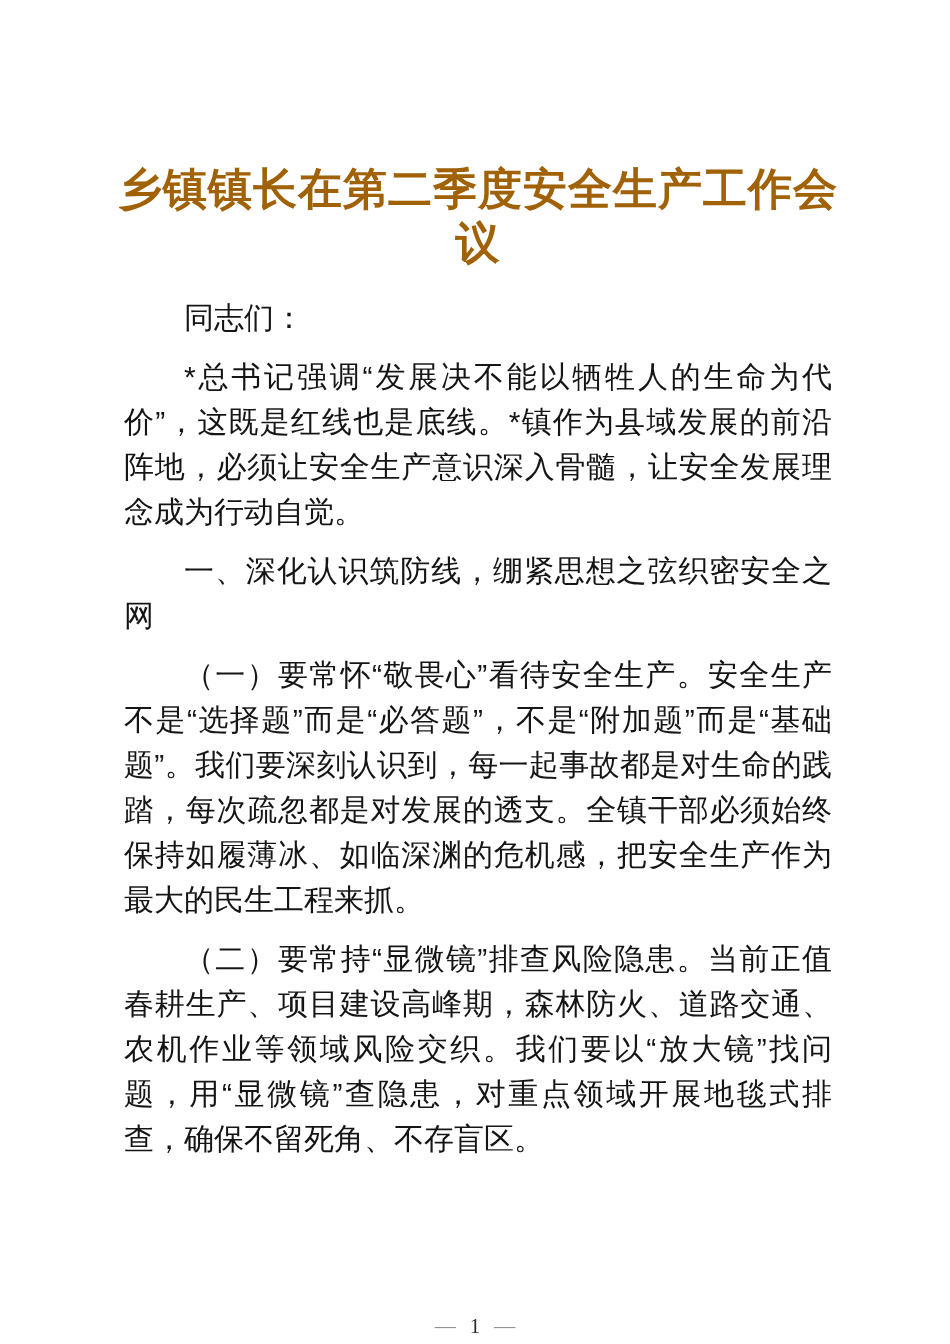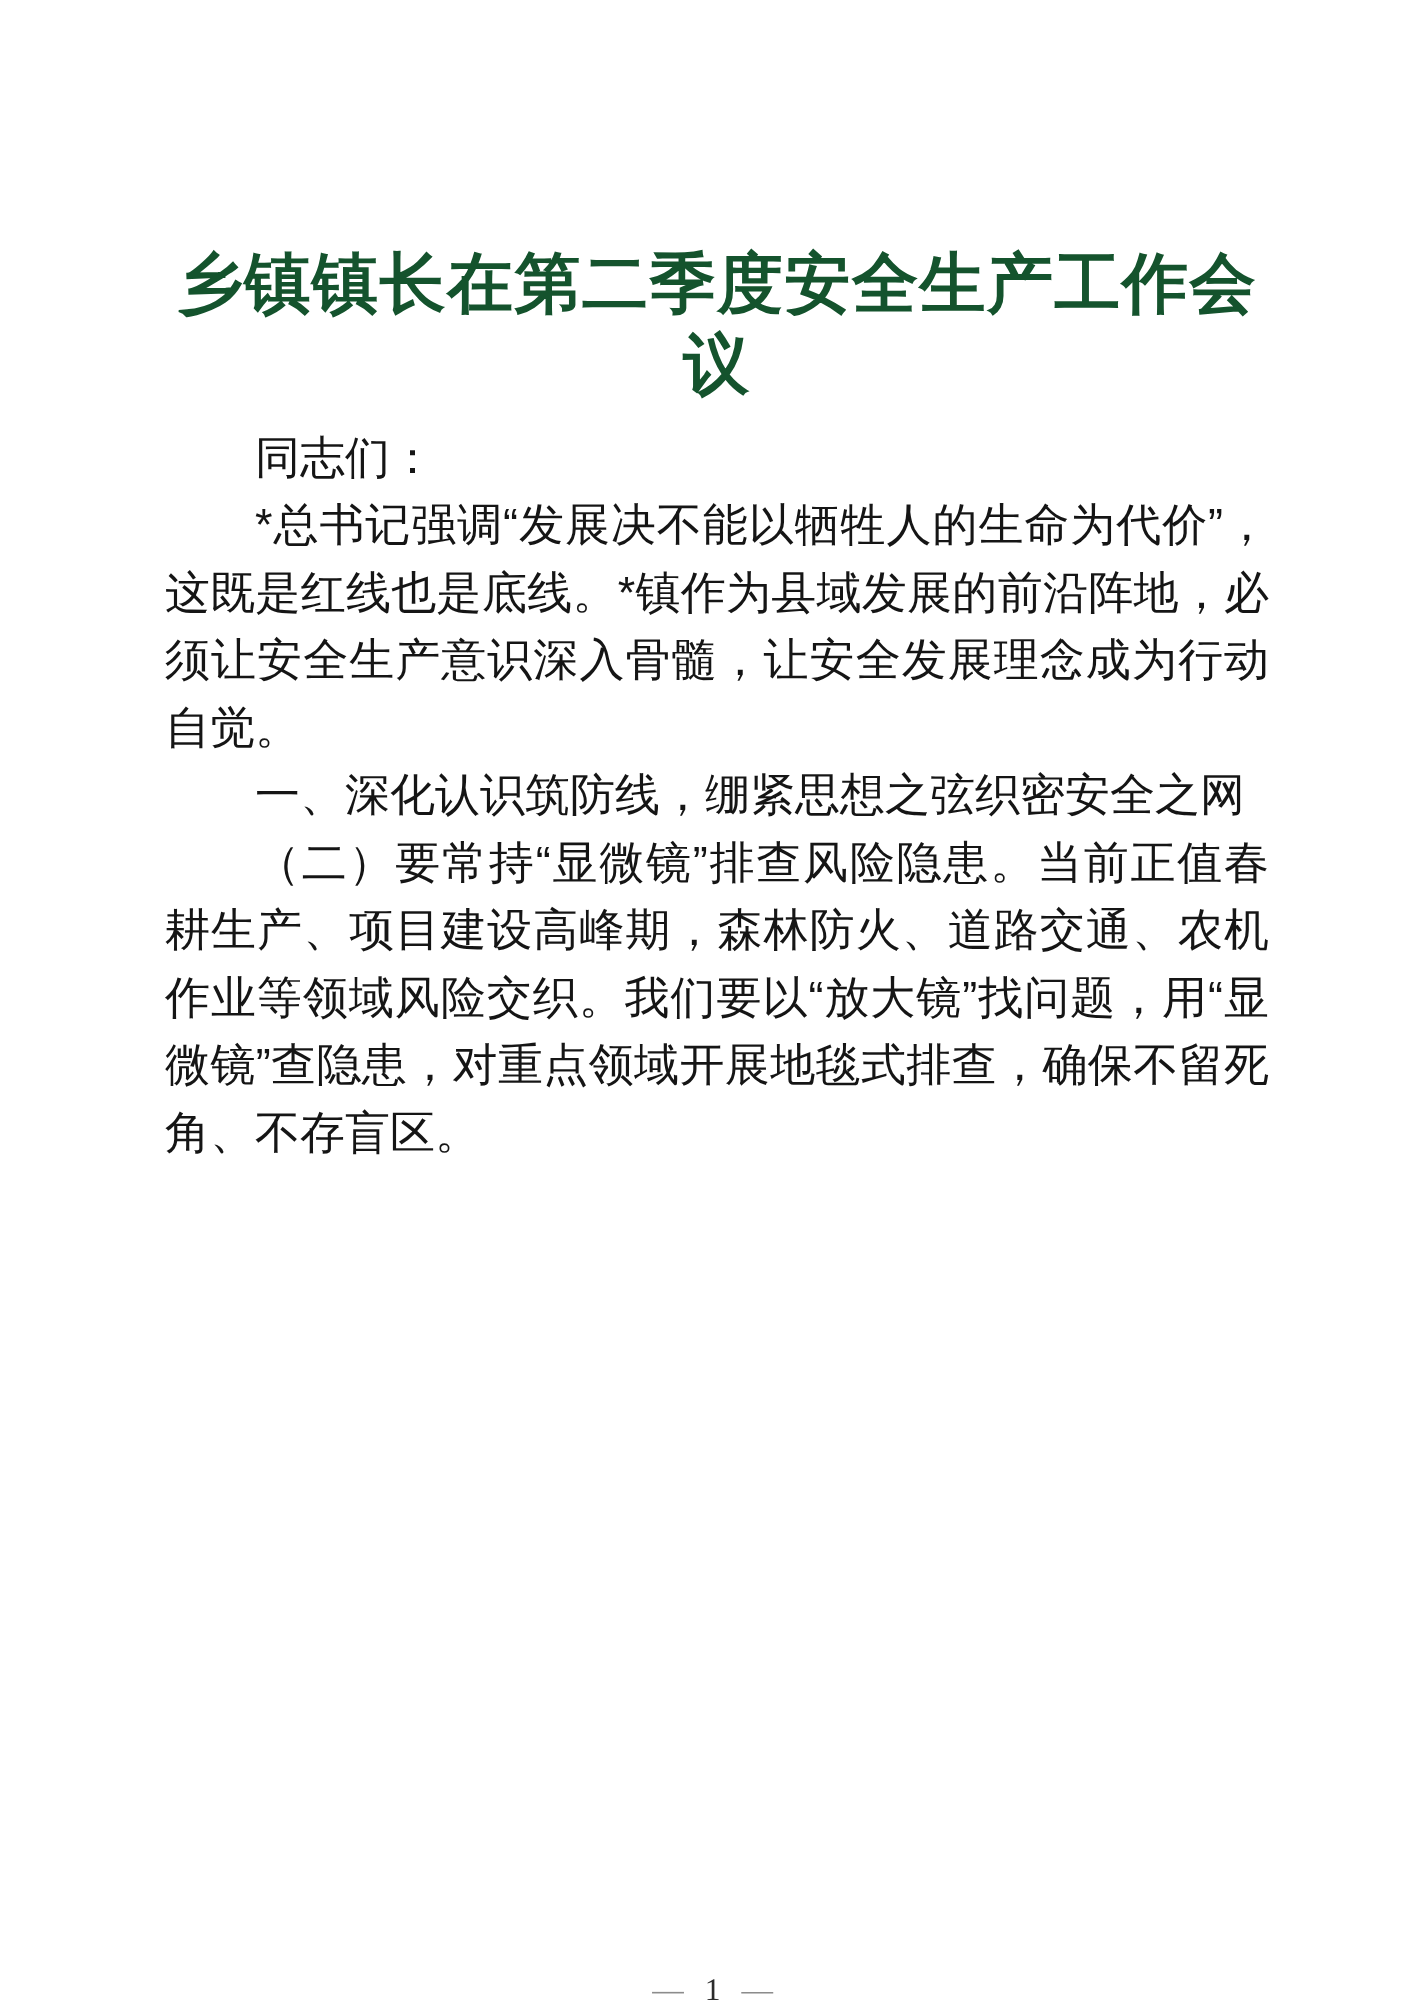--- a/index.html
+++ b/index.html
@@ -20,31 +20,31 @@
     left: 0;
     width: 950px;
     height: 1344px;
     background: #ffffff;
   }
   .content {
     margin-left: 110px;
     margin-right: 104px;
   }
   .doc-title {
-    margin: 163px 0 12px 0;
+    margin: 163px 0 24px 0;
     text-align: center;
     font-family: "Liberation Serif", serif;
     font-weight: bold;
     font-size: 44px;
     line-height: 54px;
-    color: #14532d;
+    color: #a16207;
     letter-spacing: 1px;
   }
   .para {
-    margin: 0;
+    margin: 14px;
     font-size: 30px;
     line-height: 45px;
     color: #151515;
     text-indent: 2em;
     text-align: justify;
     text-justify: inter-ideograph;
     font-family: "Liberation Sans", sans-serif;
   }
   .section-heading {
     
@@ -76,19 +76,20 @@
 
     <h1 class="doc-title"><span>乡镇镇长在第二季度安全生产工作会议</span><br></h1>
 
     <p class="para">同志们：</p>
 
 
     <p class="para">*总书记强调“发展决不能以牺牲人的生命为代价”，这既是红线也是底线。*镇作为县域发展的前沿阵地，必须让安全生产意识深入骨髓，让安全发展理念成为行动自觉。</p>
 
     <p class="para section-heading">一、深化认识筑防线，绷紧思想之弦织密安全之网</p>
 
+    <p class="para">（一）要常怀“敬畏心”看待安全生产。安全生产不是“选择题”而是“必答题”，不是“附加题”而是“基础题”。我们要深刻认识到，每一起事故都是对生命的践踏，每次疏忽都是对发展的透支。全镇干部必须始终保持如履薄冰、如临深渊的危机感，把安全生产作为最大的民生工程来抓。</p>
 
     <p class="para">（二）要常持“显微镜”排查风险隐患。当前正值春耕生产、项目建设高峰期，森林防火、道路交通、农机作业等领域风险交织。我们要以“放大镜”找问题，用“显微镜”查隐患，对重点领域开展地毯式排查，确保不留死角、不存盲区。</p>
 
   </div>
 
   <div class="footer"><span class="dash">—</span><span class="num">1</span><span class="dash">—</span></div>
 </div>
 
 </body></html>

